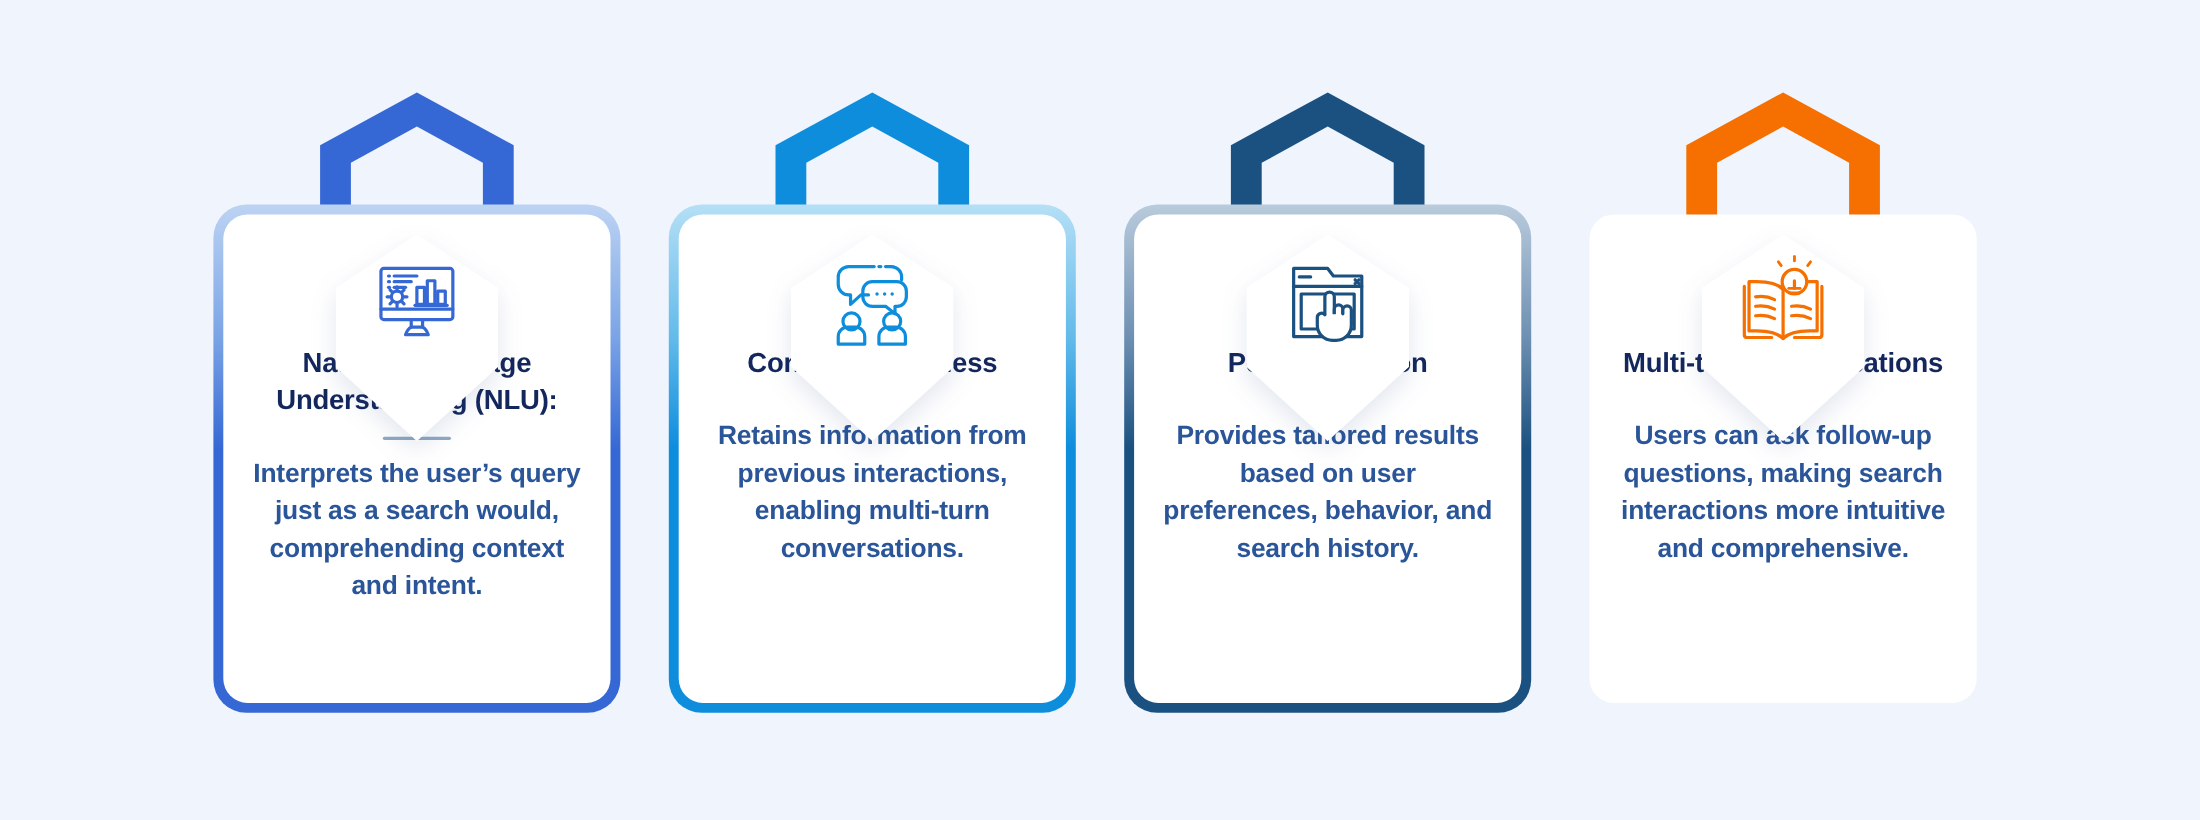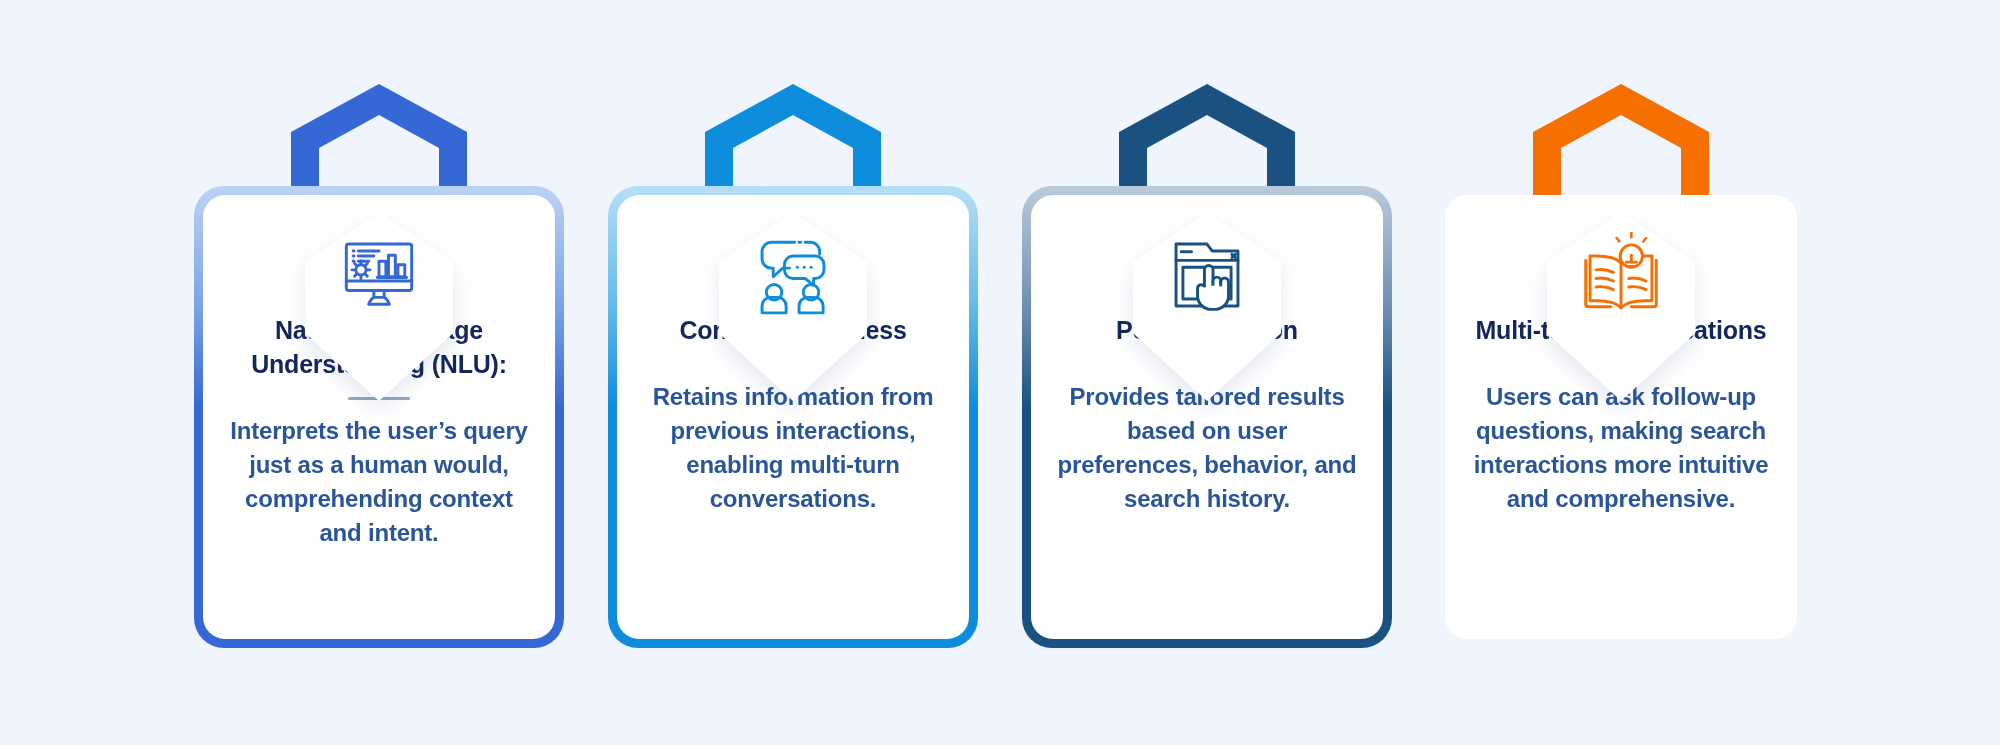--- a/index.html
+++ b/index.html
@@ -151,21 +151,21 @@
               <line x1="48" y1="53" x2="82" y2="53"></line>
               <circle cx="29" cy="44" r="6"></circle>
               <path d="M29 33.5 L29 36.5 M29 51.5 L29 54.5 M18.5 44 L21.5 44 M36.5 44 L39.5 44
                        M21.6 36.6 L23.7 38.7 M34.3 49.3 L36.4 51.4 M36.4 36.6 L34.3 38.7 M23.7 49.3 L21.6 51.4"></path>
             </svg>
           </div>
         </div>
 
         <div class="title">Natural Language Understanding (NLU):</div>
         <div class="divider"></div>
-        <div class="desc">Interprets the user’s query just as a human would, comprehending context and intent.</div>
+        <div class="desc">Interprets the user’s query just as a search would, comprehending context and intent.</div>
       </div>
     </div>
   </div>
 
   <div class="card">
     <div class="tab-outer">
       <svg viewBox="0 0 186 200" preserveAspectRatio="none">
         <path d="M93 6 L181 54 L181 200 L153 200 L153 70 L93 37 L33 70 L33 200 L5 200 L5 54 Z" fill="#0e8ddc"></path>
       </svg>
     </div>

